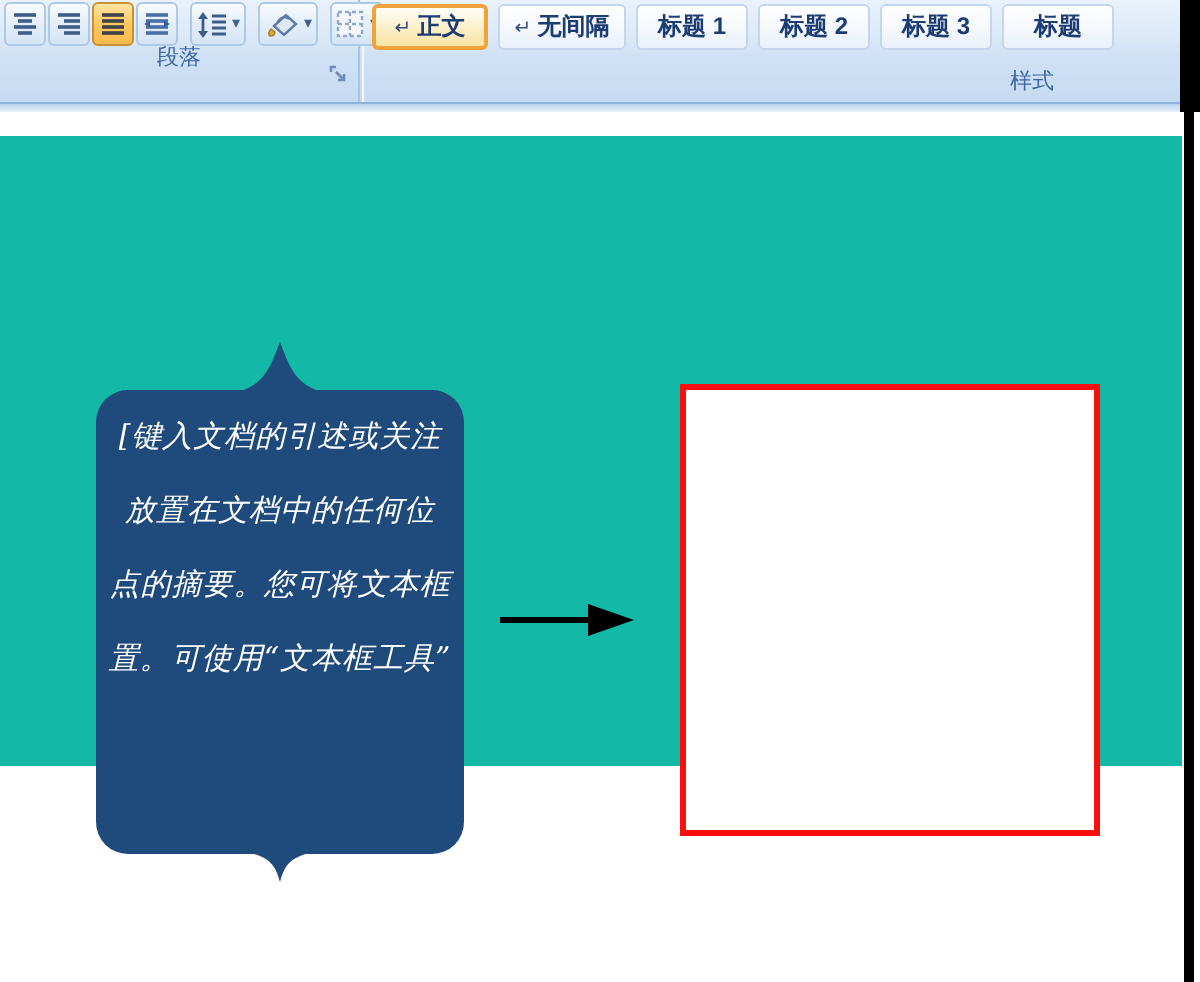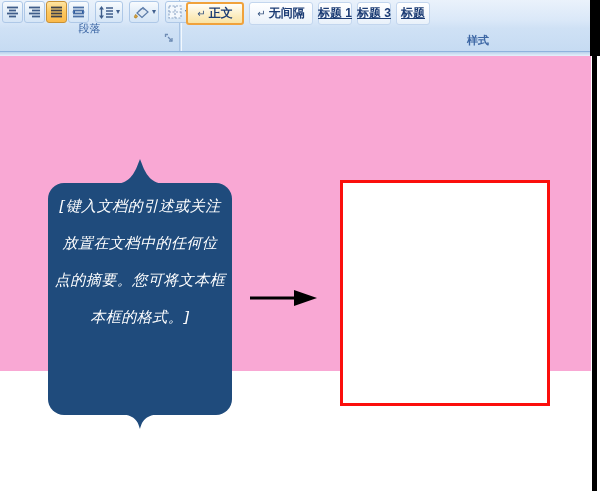--- a/index.html
+++ b/index.html
@@ -22,38 +22,38 @@
     background:linear-gradient(180deg,#f8fbfe,#e3eef9 50%,#d5e5f6); }
   .rbtn.active { border-color:#c89136;
     background:linear-gradient(180deg,#ffe5a3,#fcc75f 50%,#fbba4b); }
   .rbtn.split { padding:0 2px; gap:2px; }
   .gap { margin-left:5px; }
   .caret { font-size:8px; color:#41608e; line-height:1; }
 
   .group-footer { position:absolute; bottom:15px; left:0; width:100%; text-align:center;
     font-size:11px; color:#3c66a4; }
   .dialog-launcher { position:absolute; right:5px; bottom:4px; cursor:pointer; }
-  .styles-footer { position:absolute; bottom:3px; left:285px; width:60px; text-align:left;
-    font-size:11px; color:#3c66a4;font-weight:bold; }
+  .styles-footer { position:absolute; bottom:3px; left:285px; width:60px; text-align:right;
+    font-size:11px; color:#3c66a4; }
 
   
   .gallery { position:absolute; left:4px; top:2px; display:flex; gap:5px; }
   .chip { height:23px; display:flex; align-items:center; justify-content:center; gap:3px;
     border:1px solid #c3d6ee; border-radius:3px; cursor:pointer;
     background:linear-gradient(180deg,#ffffff,#f4f8fd 55%,#e9f1fa);
     color:#1c3c74; font-weight:bold; font-size:12px; white-space:nowrap; }
   .chip.selected { border:2px solid #f0a23c;
     background:linear-gradient(180deg,#fffef9,#fcedc2 60%,#fae3a4); }
   .chip:nth-child(1){ width:58px; }
   .chip:nth-child(2){ width:64px; }
-  .chip:nth-child(n+3){ width:34px;text-decoration:underline; }
+  .chip:nth-child(n+3){ width:56px; }
   .chip .mark { font-size:10px; font-weight:normal; color:#33517e; }
 
   
-  .page { position:absolute; left:0; top:56px; width:591px; height:315px; background:#f9a8d4; }
+  .page { position:absolute; left:0; top:68px; width:591px; height:315px; background:#14b8a6; }
 
   .pq-body { position:absolute; left:48px; top:127px; width:184px; height:232px;
     background:#1f4b7c; border-radius:16px; padding-top:5px; }
   .pq-line { width:100%; text-align:center; line-height:37px; font-size:15px;
     font-style:italic; color:#ffffff; font-family:"DejaVu Serif", serif; letter-spacing:0.5px; }
   .pq-spike { position:absolute; }
   .spike-top { left:118px; top:103px; }
   .spike-bottom { left:122px; top:358px; }
 
   .arrow-wrap { position:absolute; left:249px; top:232px; }
@@ -168,20 +168,23 @@
           <span>正文</span>
         </div>
         <div class="chip">
           <span class="mark">↵</span>
           <span>无间隔</span>
         </div>
         <div class="chip">
           <span>标题 1</span>
         </div>
         <div class="chip">
+          <span>标题 2</span>
+        </div>
+        <div class="chip">
           <span>标题 3</span>
         </div>
         <div class="chip">
           <span>标题</span>
         </div>
       </div>
       <div class="styles-footer">
         <span>样式</span>
       </div>
     </div>
@@ -191,21 +194,21 @@
   <div class="page">
 
     <svg class="pq-spike spike-top" width="44" height="25">
       <path d="M0 25 C15 22 18 10 22 0 C26 10 29 22 44 25 Z" fill="#1f4b7c"></path>
     </svg>
 
     <div class="pq-body">
       <div class="pq-line">[键入文档的引述或关注</div>
       <div class="pq-line">放置在文档中的任何位</div>
       <div class="pq-line">点的摘要。您可将文本框</div>
-      <div class="pq-line">本框的格式。]</div>
+      <div class="pq-line">置。可使用“文本框工具”</div>
     </div>
 
     <svg class="pq-spike spike-bottom" width="36" height="15">
       <path d="M0 0 C14 2 16 8 18 15 C20 8 22 2 36 0 Z" fill="#1f4b7c"></path>
     </svg>
 
     <svg class="arrow-wrap" width="70" height="20">
       <line x1="1" y1="10" x2="48" y2="10" stroke="#000" stroke-width="3"></line>
       <polygon points="45,2 68,10 45,18" fill="#000"></polygon>
     </svg>

